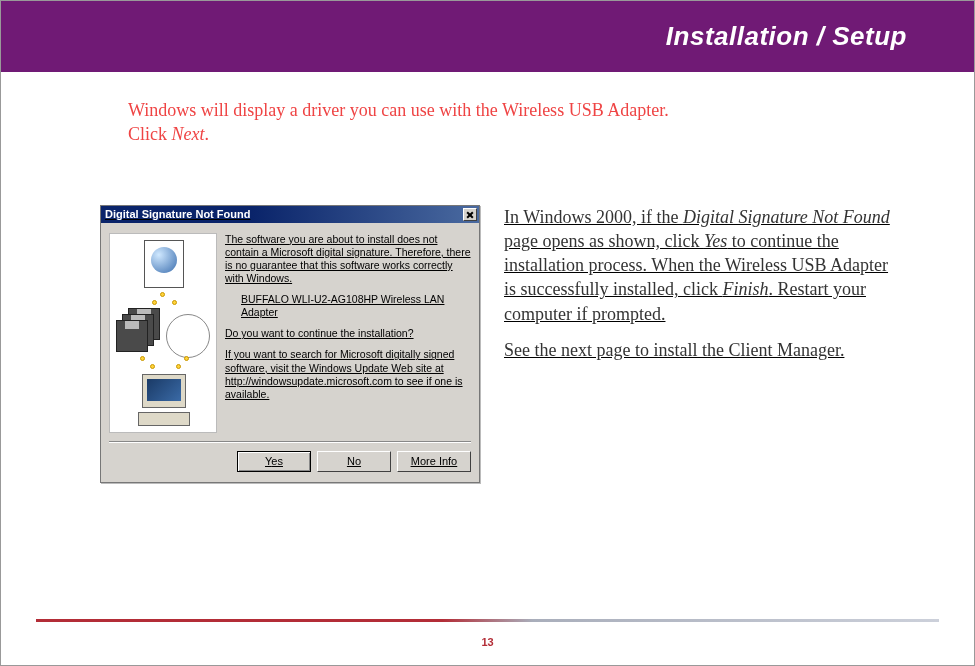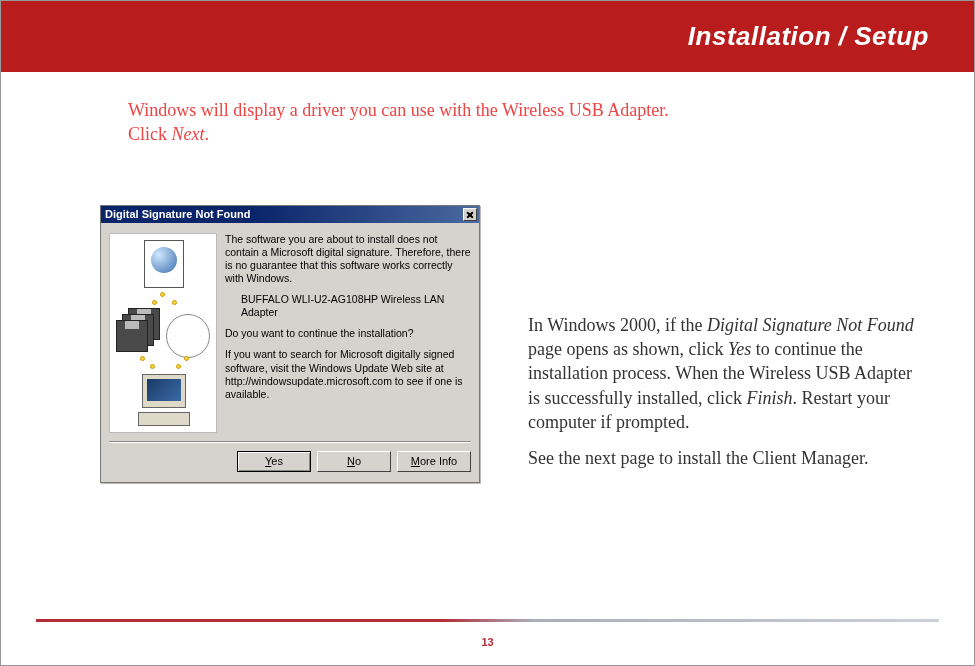--- a/index.html
+++ b/index.html
@@ -11,48 +11,49 @@
     position: relative;
     overflow: hidden;
   }
   .page-outline {
     position: absolute;
     top: 0; left: 0; right: 0; bottom: 0;
     border: 1px solid #999;
     pointer-events: none;
   }
   .header-bar {
-    background: #b91c1c;
+    background: #701a75;
     height: 72px;
     display: flex;
     align-items: center;
     justify-content: flex-end;
-    padding-right: 46px;
+    padding-right: 68px;
   }
   .header-title {
     color: #fff;
     font-family: "Century Gothic", Futura, Arial, sans-serif;
     font-style: italic;
     font-weight: bold;
     font-size: 26px;
     letter-spacing: 0.5px;
   }
   .intro {
     margin: 26px 0 0 128px;
     width: 760px;
     font-size: 18px;
     color: #ef4444;
     line-height: 1.35;
     font-family: "Palatino Linotype", Palatino, Georgia, serif;
   }
   .content-row {
     display: flex;
     margin: 58px 0 0 100px;
-    gap: 48px;
-    align-items: flex-end;
+    gap: 24px;
+    align-items: flex-start;
+    text-decoration: underline;
   }
   .dialog {
     width: 380px;
     border: 1px solid #777;
     background: #d6d3ce;
     font-family: Tahoma, Arial, sans-serif;
     font-size: 10.5px;
     color: #000;
     box-shadow: 1px 1px 0 #bbb;
   }

